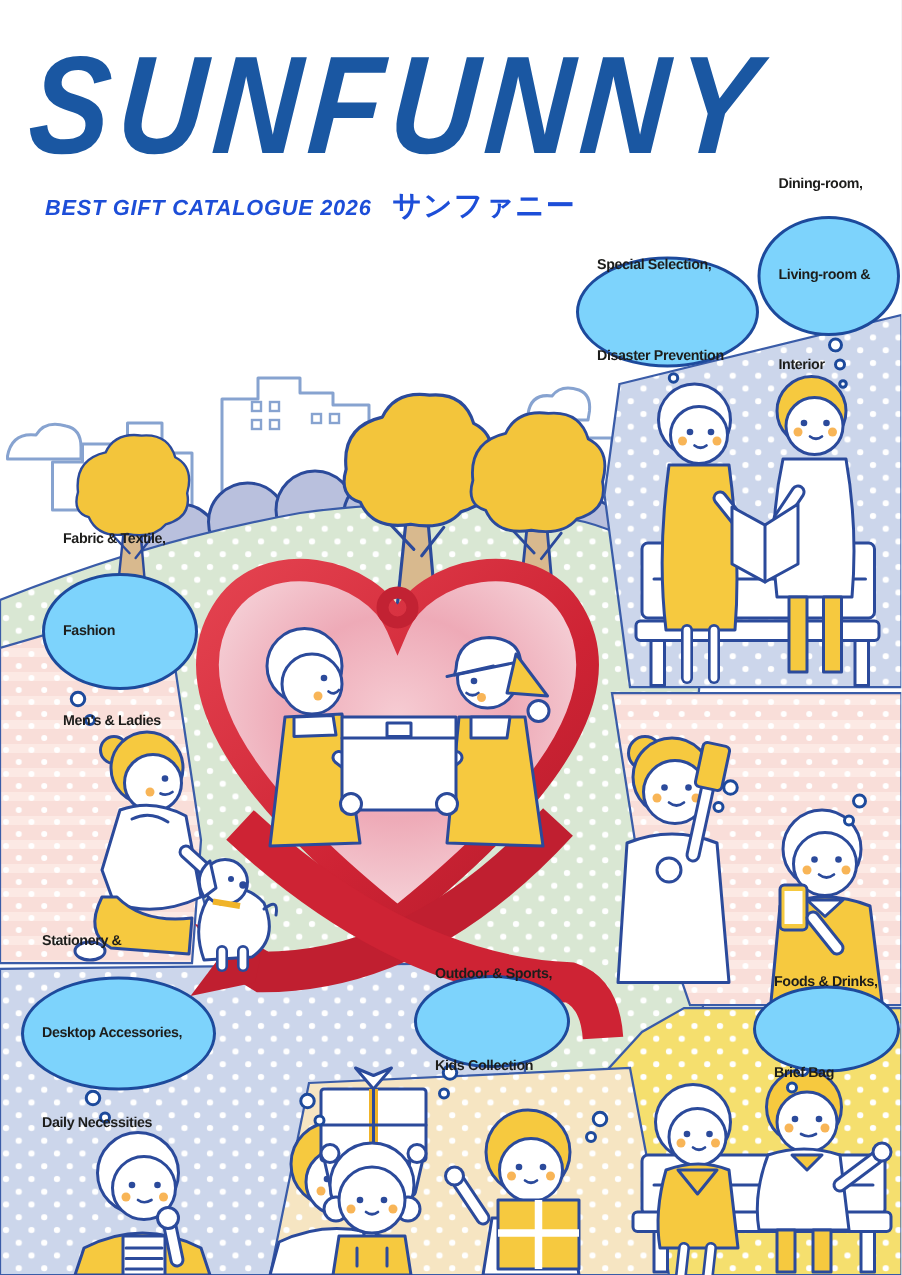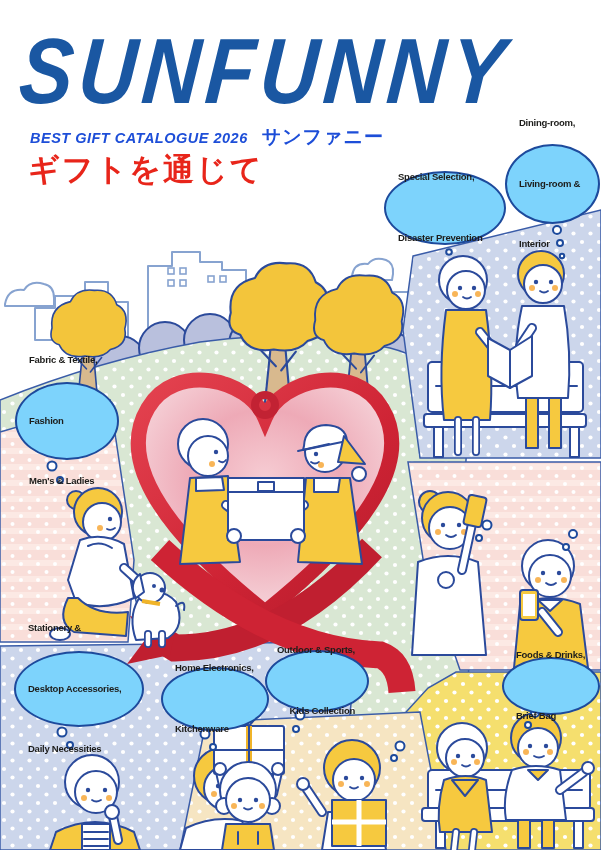--- a/index.html
+++ b/index.html
@@ -388,47 +388,42 @@
         <circle class="dot" cx="528" cy="725" r="3"></circle>
     </g>
   </svg>
 
   <div class="hdr logo">SUNFUNNY</div>
   <div class="hdr subrow">
     <span class="subtitle">BEST GIFT CATALOGUE 2026</span>
     <span class="brandjp">サンファニー</span>
   </div>
   <div class="hdr tagline">
-    <div>ギフトを通じて</div>
   </div>
 
   <div class="bubble" style="left:384px;top:171px;width:122px;height:74px;">
     <span>Special Selection,</span>
     <span>Disaster Prevention</span>
   </div>
   <div class="bubble" style="left:505px;top:144px;width:95px;height:80px;">
     <span>Dining-room,</span>
     <span>Living-room &amp;</span>
     <span>Interior</span>
   </div>
-  <div class="bubble" style="left:15px;top:382px;width:104px;height:78px;">
+  <div class="bubble" style="left:28px;top:382px;width:104px;height:78px;">
     <span>Fabric &amp; Textile,</span>
     <span>Fashion</span>
     <span>Men's &amp; Ladies</span>
   </div>
   <div class="bubble" style="left:14px;top:651px;width:130px;height:76px;justify-content:center;">
     <span>Stationery &amp;</span>
     <span>Desktop Accessories,</span>
     <span>Daily Necessities</span>
   </div>
-  <div class="bubble" style="left:161px;top:667px;width:108px;height:64px;">
-    <span>Home Electronics,</span>
-    <span>Kitchenware</span>
-  </div>
-  <div class="bubble" style="left:265px;top:650px;width:104px;height:62px;align-items:flex-end;">
+  <div class="bubble" style="left:276px;top:650px;width:104px;height:62px;">
     <span>Outdoor &amp; Sports,</span>
     <span>Kids Collection</span>
   </div>
   <div class="bubble" style="left:502px;top:657px;width:98px;height:58px;">
     <span>Foods &amp; Drinks,</span>
     <span>Brief Bag</span>
   </div>
 
 </div>
 

